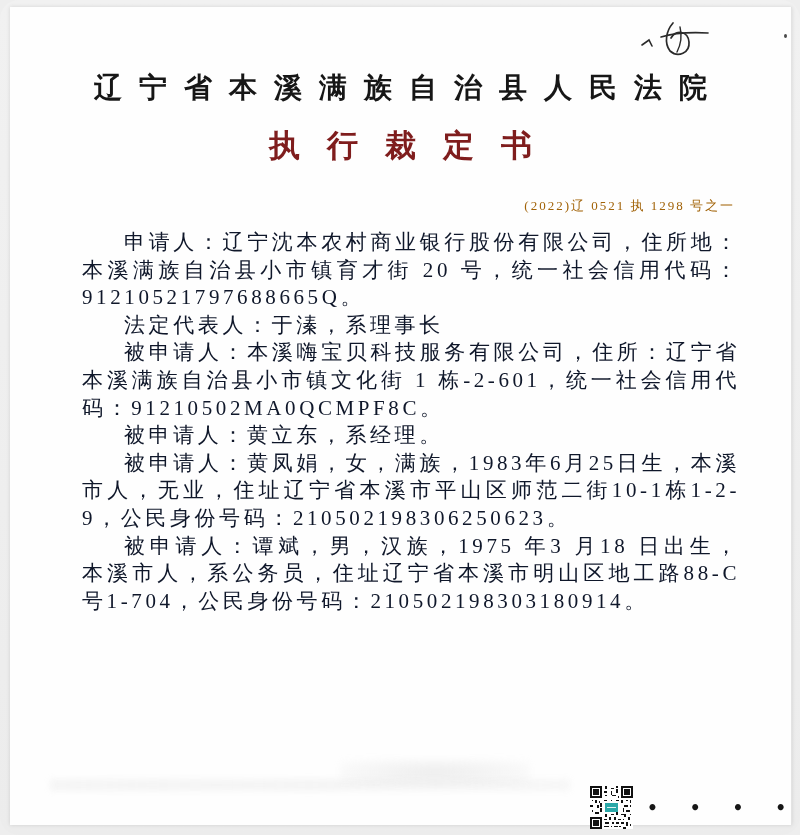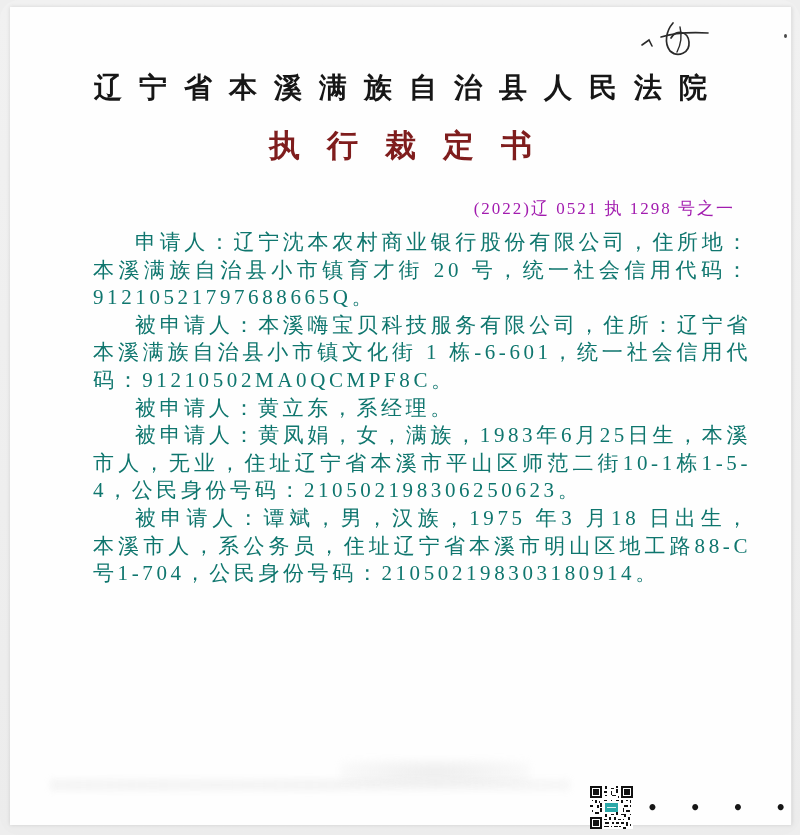--- a/index.html
+++ b/index.html
@@ -57,30 +57,30 @@
     white-space: nowrap;
   }
   .case-number {
     position: absolute;
     top: 190px;
     left: 0;
     width: 100%;
     box-sizing: border-box;
     padding-right: 56px;
     text-align: right;
-    font-size: 17px;
-    color: #a21caf;
+    font-size: 13px;
+    color: #a16207;
     letter-spacing: 2px;
   }
   .body-text {
     position: absolute;
     top: 222px;
-    left: 83px;
+    left: 72px;
     width: 658px;
-    color: #0f766e;
+    color: #0f172a;
   }
   .body-text p {
     margin: 0;
     font-size: 21px;
     line-height: 27.6px;
     letter-spacing: 3.6px;
     text-indent: 2em;
     text-align: justify;
     text-justify: inter-ideograph;
   }
@@ -154,23 +154,24 @@
       <path d="M52 16 C54 24 53 33 49 41" fill="none" stroke="#2b2b2b" stroke-width="1.4" stroke-linecap="round"></path>
     </svg>
     <div class="corner-dot"></div>
 
     <h1 class="court-name">辽宁省本溪满族自治县人民法院</h1>
     <h2 class="doc-title">执行裁定书</h2>
     <div class="case-number">(2022)辽 0521 执 1298 号之一</div>
 
     <div class="body-text">
       <p>申请人：辽宁沈本农村商业银行股份有限公司，住所地：本溪满族自治县小市镇育才街 20 号，统一社会信用代码：91210521797688665Q。</p>
-      <p>被申请人：本溪嗨宝贝科技服务有限公司，住所：辽宁省本溪满族自治县小市镇文化街 1 栋-6-601，统一社会信用代码：91210502MA0QCMPF8C。</p>
+      <p>法定代表人：于溱，系理事长</p>
+      <p>被申请人：本溪嗨宝贝科技服务有限公司，住所：辽宁省本溪满族自治县小市镇文化街 1 栋-2-601，统一社会信用代码：91210502MA0QCMPF8C。</p>
       <p>被申请人：黄立东，系经理。</p>
-      <p>被申请人：黄凤娟，女，满族，1983年6月25日生，本溪市人，无业，住址辽宁省本溪市平山区师范二街10-1栋1-5-4，公民身份号码：210502198306250623。</p>
+      <p>被申请人：黄凤娟，女，满族，1983年6月25日生，本溪市人，无业，住址辽宁省本溪市平山区师范二街10-1栋1-2-9，公民身份号码：210502198306250623。</p>
       <p>被申请人：谭斌，男，汉族，1975 年3 月18 日出生，本溪市人，系公务员，住址辽宁省本溪市明山区地工路88-C号1-704，公民身份号码：210502198303180914。</p>
     </div>
 
     <div class="bleed"></div>
     <div class="bleed2"></div>
 
     <div class="footer">
       <svg class="qr" viewBox="0 0 25 25" shape-rendering="crispEdges">
         <rect x="0" y="0" width="25" height="25" fill="#ffffff"></rect>
 

